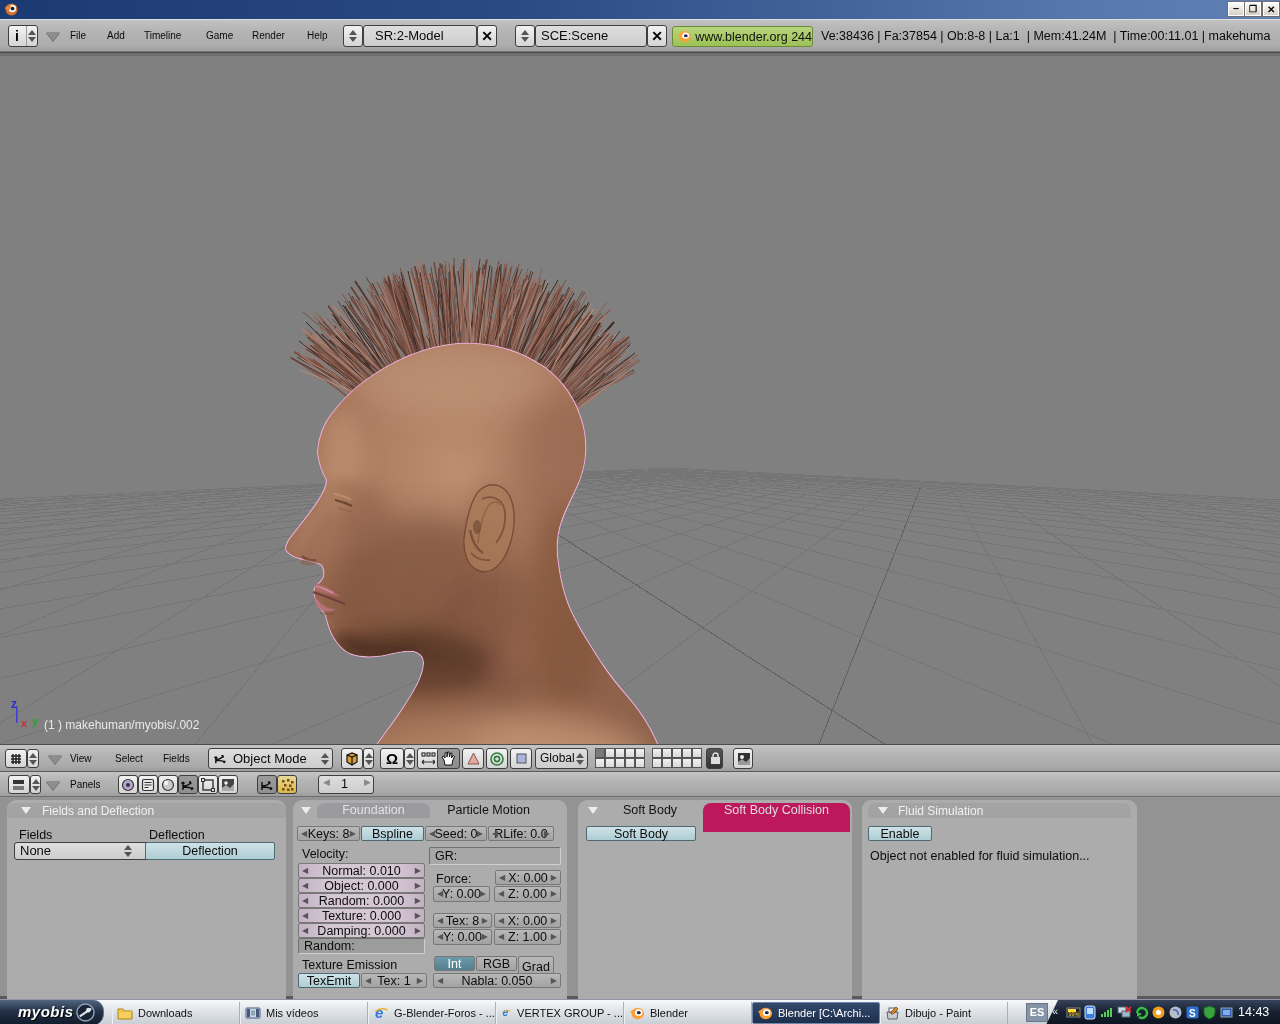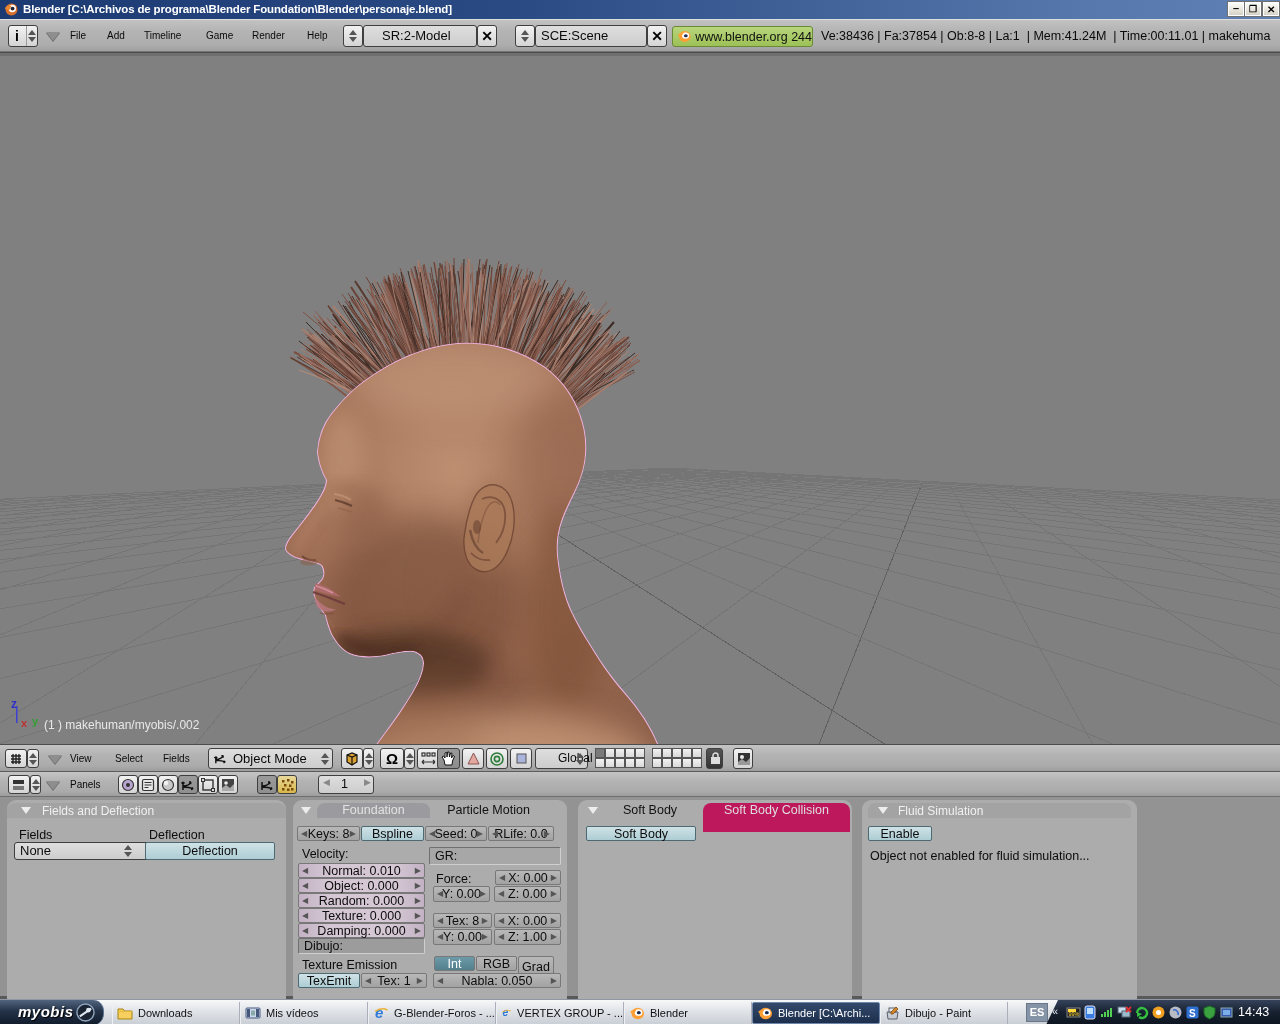--- a/index.html
+++ b/index.html
@@ -32,21 +32,20 @@
 .titem{position:absolute;top:2px;height:22px;font-size:11px;color:#101010;display:flex;align-items:center;gap:5px;padding-left:4px;border-left:1px solid #eef1f4;border-right:1px solid #aab0ba;overflow:hidden;white-space:nowrap}
 </style></head>
 <body>
 <div class="abs" id="titlebar">
 <svg width="15" height="15" viewBox="0 0 20 20" style="position:absolute;left:4px;top:2px">
       <circle cx="10" cy="10" r="8" fill="#d56f2b"></circle>
       <circle cx="11" cy="8.5" r="5" fill="#fff"></circle>
       <circle cx="11.4" cy="8.8" r="2.6" fill="#223"></circle>
       <path d="M1,8 Q5,4 10,5 L7,11 Q3,11 1,8Z" fill="#e8872f"></path>
     </svg>
-<span style="position:absolute;left:23px;top:0">Blender [C:\Archivos de programa\Blender Foundation\Blender\personaje.blend]</span>
 <div style="position:absolute;right:36px;top:2px;width:16px;height:14px;background:linear-gradient(#fdfdfa,#d6d2c6);border:1px solid #fff;outline:1px solid #707070;font-size:11px;font-weight:bold;color:#000;text-align:center;line-height:11px">–</div>
 <div style="position:absolute;right:19px;top:2px;width:16px;height:14px;background:linear-gradient(#fdfdfa,#d6d2c6);border:1px solid #fff;outline:1px solid #707070;font-size:9px;font-weight:bold;color:#000;text-align:center;line-height:13px">❐</div>
 <div style="position:absolute;right:1px;top:2px;width:16px;height:14px;background:linear-gradient(#fdfdfa,#d6d2c6);border:1px solid #fff;outline:1px solid #707070;font-size:10px;font-weight:bold;color:#000;text-align:center;line-height:13px">✕</div>
 </div>
 <div class="abs" id="menubar">
     <div class="btn" style="left:8px;top:5px;width:30px;height:22px">
       <span style="position:absolute;left:6px;top:2px;font-weight:bold;font-size:14px">i</span>
       <div style="position:absolute;right:10px;top:0;width:1px;height:100%;background:#9a9a9a"></div>
     </div>
 <div class="spinner" style="left:26px;top:5px;width:12px;height:22px">
@@ -58,21 +57,21 @@
 <div class="mtxt" style="left:107px">Add</div>
 <div class="mtxt" style="left:144px">Timeline</div>
 <div class="mtxt" style="left:206px">Game</div>
 <div class="mtxt" style="left:252px">Render</div>
 <div class="mtxt" style="left:307px">Help</div>
 <div class="btn" style="left:343px;top:5px;width:20px;height:22px"></div>
     <div class="spinner" style="left:347px;top:5px;width:12px;height:22px">
       <div class="su"></div>
       <div class="sd"></div>
     </div>
-<div class="fld" style="left:363px;top:5px;width:114px;height:22px;line-height:20px;padding-left:18px">SR:2-Model</div>
+<div class="fld" style="left:363px;top:5px;width:114px;height:22px;line-height:20px;padding-left:11px">SR:2-Model</div>
 <div class="btn" style="left:477px;top:5px;width:20px;height:22px;text-align:center;font-weight:bold;font-size:14px;line-height:20px">✕</div>
 <div class="btn" style="left:515px;top:5px;width:20px;height:22px"></div>
     <div class="spinner" style="left:519px;top:5px;width:12px;height:22px">
       <div class="su"></div>
       <div class="sd"></div>
     </div>
 <div class="fld" style="left:535px;top:5px;width:112px;height:22px;line-height:20px;padding-left:5px">SCE:Scene</div>
 <div class="btn" style="left:647px;top:5px;width:20px;height:22px;text-align:center;font-weight:bold;font-size:14px;line-height:20px">✕</div>
 <div style="position:absolute;left:672px;top:6px;width:141px;height:21px;white-space:nowrap;background:linear-gradient(#b8d57c,#9cc157);border:1px solid #6b8a36;border-radius:3px;display:flex;align-items:center;gap:4px;padding-left:4px;font-size:12.5px;color:#111"><svg width="15" height="13" viewBox="0 0 20 17">
         <ellipse cx="11" cy="8.5" rx="8.2" ry="7.6" fill="#ff9e33"></ellipse>
@@ -848,21 +847,21 @@
 <div class="btn" style="left:462px;top:3px;width:22px;height:21px"><svg width="15" height="15" viewBox="0 0 15 15" style="margin:2px 0 0 3px">
         <path d="M7.5,2 L13,13 L2,13 Z" fill="#e3a8a0" stroke="#8a5550" stroke-width="1"></path>
       </svg></div>
 <div class="btn" style="left:486px;top:3px;width:22px;height:21px"><svg width="16" height="16" viewBox="0 0 16 16" style="margin:2px 0 0 2px">
         <circle cx="8" cy="8" r="6" fill="none" stroke="#2e7d3a" stroke-width="1.6"></circle>
         <circle cx="8" cy="8" r="2.6" fill="none" stroke="#2e7d3a" stroke-width="1.6"></circle>
       </svg></div>
 <div class="btn" style="left:510px;top:3px;width:22px;height:21px"><svg width="14" height="14" viewBox="0 0 14 14" style="margin:3px 0 0 4px">
         <rect x="2" y="2" width="9" height="9" fill="#aab4dd" stroke="#555" stroke-width="1"></rect>
       </svg></div>
-<div class="fld" style="left:535px;top:3px;width:53px;height:21px;line-height:19px;padding-left:22px;font-size:12px">Global</div>
+<div class="fld" style="left:535px;top:3px;width:53px;height:21px;line-height:19px;padding-left:4px;font-size:12px">Global</div>
 <div class="spinner" style="left:574px;top:3px;width:12px;height:21px">
       <div class="su"></div>
       <div class="sd"></div>
     </div>
 <div style="position:absolute;left:595px;top:3px;width:51px;height:21px">
       <div style="position:absolute;left:0px;top:0px;width:10px;height:10px;border:1px solid #555;background:linear-gradient(#f2f2f2,#d8d8d8); background:#7a7a7a;"></div>
       <div style="position:absolute;left:10px;top:0px;width:10px;height:10px;border:1px solid #555;background:linear-gradient(#f2f2f2,#d8d8d8);"></div>
       <div style="position:absolute;left:20px;top:0px;width:10px;height:10px;border:1px solid #555;background:linear-gradient(#f2f2f2,#d8d8d8);"></div>
       <div style="position:absolute;left:30px;top:0px;width:10px;height:10px;border:1px solid #555;background:linear-gradient(#f2f2f2,#d8d8d8);"></div>
       <div style="position:absolute;left:40px;top:0px;width:10px;height:10px;border:1px solid #555;background:linear-gradient(#f2f2f2,#d8d8d8);"></div>
@@ -971,21 +970,21 @@
 <div class="nb" style="left:297px;top:826px;width:63px;height:15px"><i class="l">◀</i>Keys: 8<i class="r">▶</i></div>
 <div class="bl" style="left:361px;top:826px;width:63px;height:15px">Bspline</div>
 <div class="nb" style="left:425px;top:826px;width:62px;height:15px"><i class="l">◀</i>Seed: 0<i class="r">▶</i></div>
 <div class="nb" style="left:488px;top:826px;width:66px;height:15px"><i class="l">◀</i>RLife: 0.0<i class="r">▶</i></div>
 <div class="lbl" style="left:302px;top:847px">Velocity:</div>
 <div class="pu" style="left:298px;top:863px;width:127px;height:15px"><i class="l">◀</i>Normal: 0.010<i class="r">▶</i></div>
 <div class="pu" style="left:298px;top:878px;width:127px;height:15px"><i class="l">◀</i>Object: 0.000<i class="r">▶</i></div>
 <div class="pu" style="left:298px;top:893px;width:127px;height:15px"><i class="l">◀</i>Random: 0.000<i class="r">▶</i></div>
 <div class="pu" style="left:298px;top:908px;width:127px;height:15px"><i class="l">◀</i>Texture: 0.000<i class="r">▶</i></div>
 <div class="pu" style="left:298px;top:923px;width:127px;height:15px"><i class="l">◀</i>Damping: 0.000<i class="r">▶</i></div>
-<div class="sunk" style="left:298px;top:938px;width:127px;height:16px;background:#9c9c9c">Dibujo:</div>
+<div class="sunk" style="left:298px;top:938px;width:127px;height:16px;background:#9c9c9c">Random:</div>
 <div class="lbl" style="left:302px;top:958px">Texture Emission</div>
 <div class="bl" style="left:298px;top:973px;width:62px;height:15px">TexEmit</div>
 <div class="nb" style="left:361px;top:973px;width:66px;height:15px"><i class="l">◀</i>Tex: 1<i class="r">▶</i></div>
 <div class="sunk" style="left:429px;top:847px;width:132px;height:18px">GR:</div>
 <div class="lbl" style="left:436px;top:872px">Force:</div>
 <div class="nb" style="left:495px;top:870px;width:66px;height:15px"><i class="l">◀</i>X: 0.00<i class="r">▶</i></div>
 <div class="nb" style="left:433px;top:886px;width:57px;height:16px"><i class="l">◀</i>Y: 0.00<i class="r">▶</i></div>
 <div class="nb" style="left:494px;top:886px;width:67px;height:16px"><i class="l">◀</i>Z: 0.00<i class="r">▶</i></div>
 <div class="nb" style="left:433px;top:913px;width:59px;height:15px"><i class="l">◀</i>Tex: 8<i class="r">▶</i></div>
 <div class="nb" style="left:494px;top:913px;width:67px;height:15px"><i class="l">◀</i>X: 0.00<i class="r">▶</i></div>

